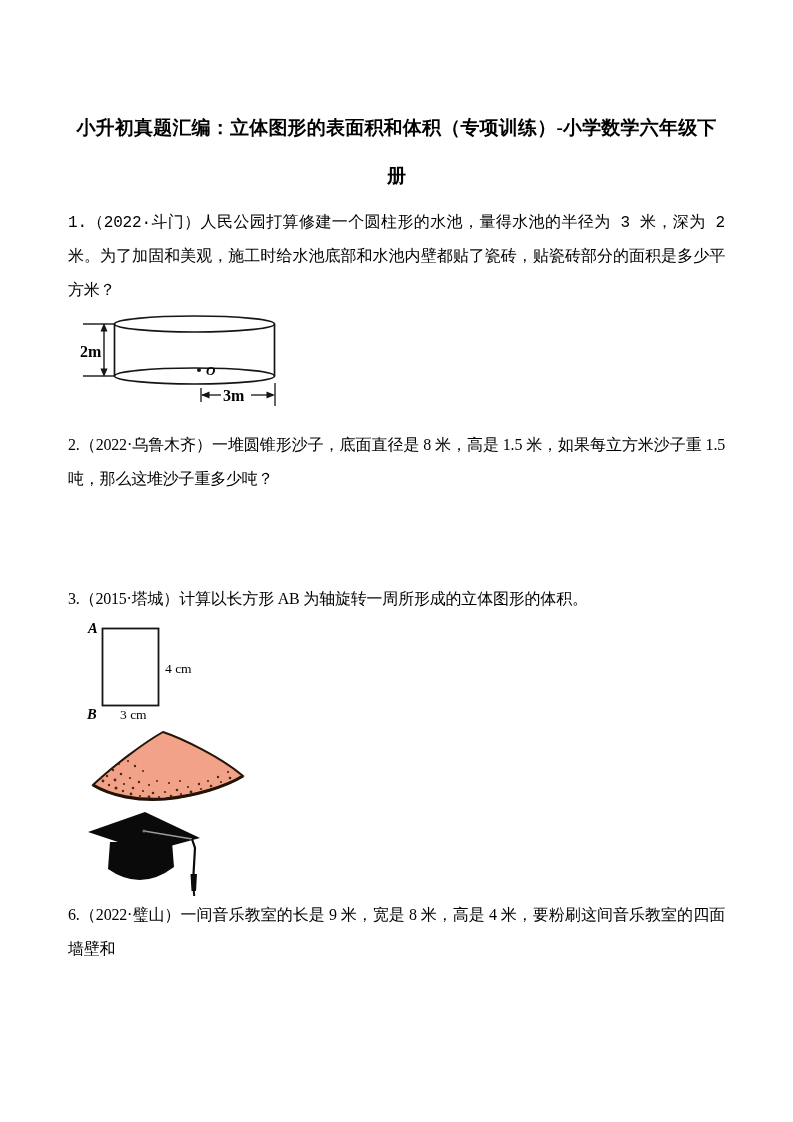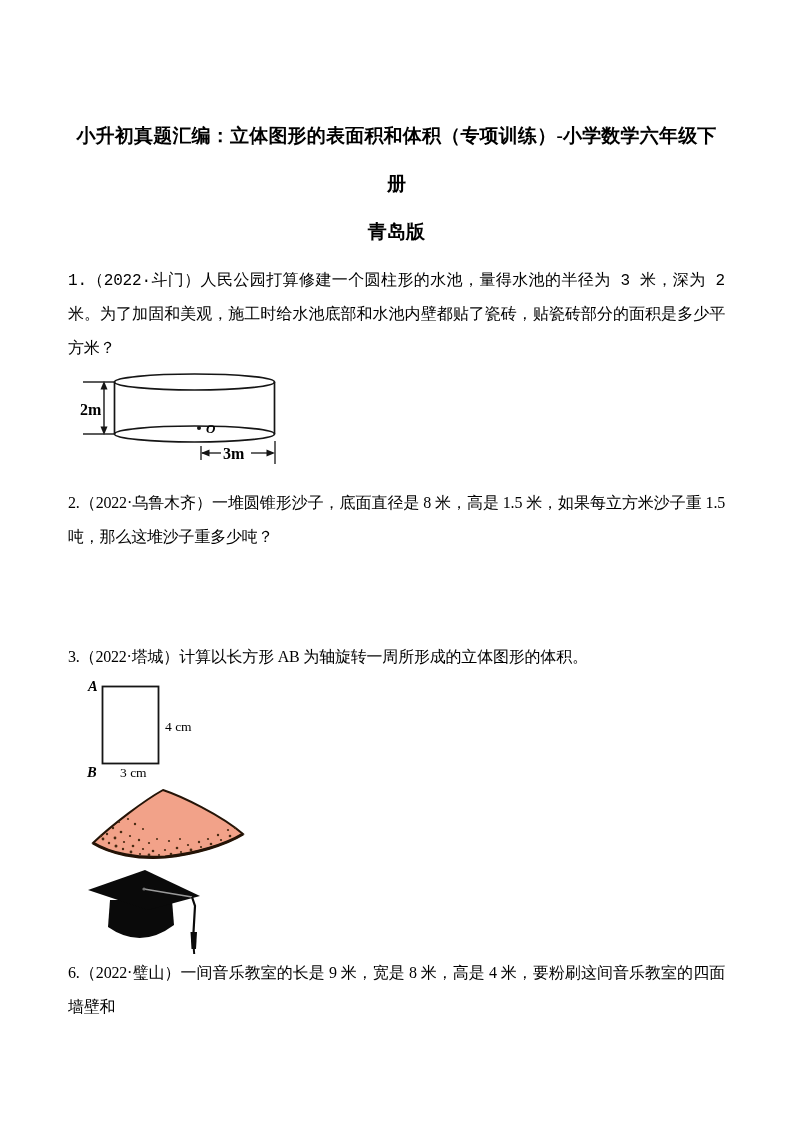--- a/index.html
+++ b/index.html
@@ -7,21 +7,21 @@
     position: relative;
     width: 793px;
     height: 1122px;
     background: #ffffff;
     overflow: hidden;
     font-family: "Liberation Serif", "DejaVu Serif", serif;
     color: #000000;
   }
   .content { padding: 0 68px; }
   .title {
-    margin: 8px;
+    margin: 0;
     padding-top: 104px;
     text-align: center;
     font-size: 19px;
     font-weight: bold;
     line-height: 48px;
     letter-spacing: 0.2px;
   }
   .title-line { display: block; }
   .q {
     margin: 0;
@@ -47,21 +47,20 @@
   .o-label { font-family: "Liberation Serif", "DejaVu Serif", serif; font-weight: bold; font-style: italic; font-size: 13px; }
 </style>
 </head>
 <body>
 
 <div class="page">
   <div class="content">
 
     <h1 class="title">
       <span class="title-line">小升初真题汇编：立体图形的表面积和体积（专项训练）-小学数学六年级下册</span>
-      <span class="title-line">青岛版</span>
     </h1>
 
     <p class="q q1">1.（2022·斗门）人民公园打算修建一个圆柱形的水池，量得水池的半径为 3 米，深为 2 米。为了加固和美观，施工时给水池底部和水池内壁都贴了瓷砖，贴瓷砖部分的面积是多少平方米？</p>
 
     <figure class="fig fig-cylinder">
       <svg width="224" height="102" viewBox="0 0 224 102">
         <g stroke="#151515" fill="none" stroke-width="1.7">
           <ellipse cx="119.5" cy="14" rx="80" ry="8"></ellipse>
           <line x1="39.5" y1="14" x2="39.5" y2="66"></line>
           <line x1="199.5" y1="14" x2="199.5" y2="66"></line>
@@ -86,21 +85,21 @@
         <polygon points="126,85 134.5,81.5 134.5,88.5" fill="#151515"></polygon>
         <polygon points="200,85 191.5,81.5 191.5,88.5" fill="#151515"></polygon>
         <text class="dim-label" x="148" y="91">3m</text>
       </svg>
     </figure>
 
     <p class="q q2">2.（2022·乌鲁木齐）一堆圆锥形沙子，底面直径是 8 米，高是 1.5 米，如果每立方米沙子重 1.5 吨，那么这堆沙子重多少吨？</p>
 
     <div class="answer-space"></div>
 
-    <p class="q q3">3.（2022·塔城）计算以长方形 AB 为轴旋转一周所形成的立体图形的体积。</p>
+    <p class="q q3">3.（2015·塔城）计算以长方形 AB 为轴旋转一周所形成的立体图形的体积。</p>
 
     <figure class="fig fig-rect">
       <svg width="200" height="106" viewBox="0 0 200 106">
         <text class="vertex-label" x="15" y="15">A</text>
         <rect x="29.5" y="10.5" width="56" height="77" fill="none" stroke="#151515" stroke-width="1.8"></rect>
         <text class="vertex-label" x="14" y="101">B</text>
         <text class="cm-label" x="92" y="55">4 cm</text>
         <text class="cm-label" x="47" y="101">3 cm</text>
       </svg>
     </figure>

